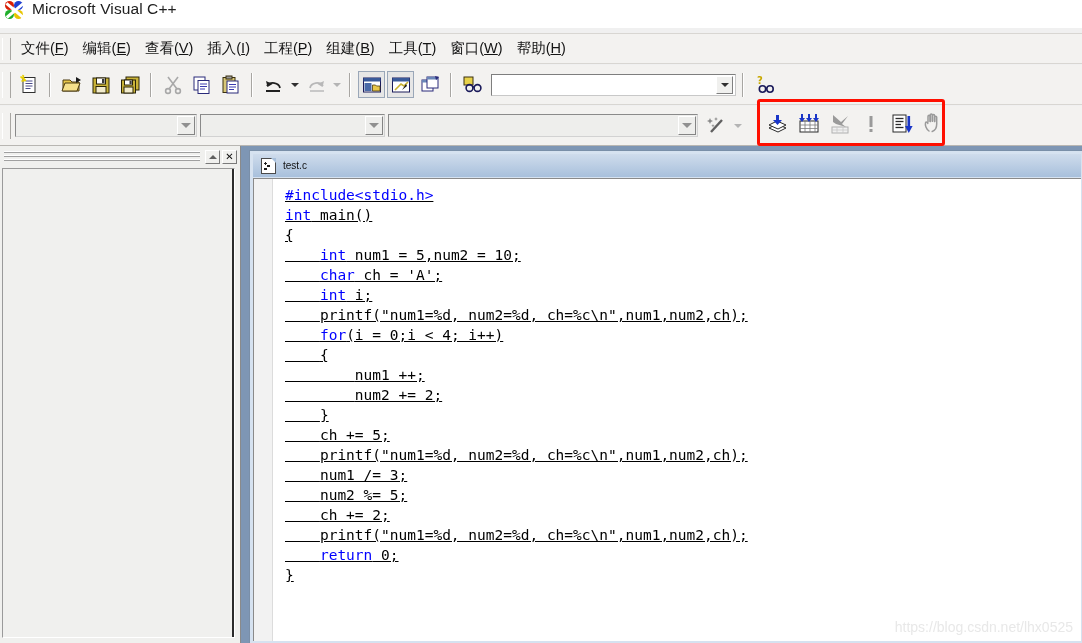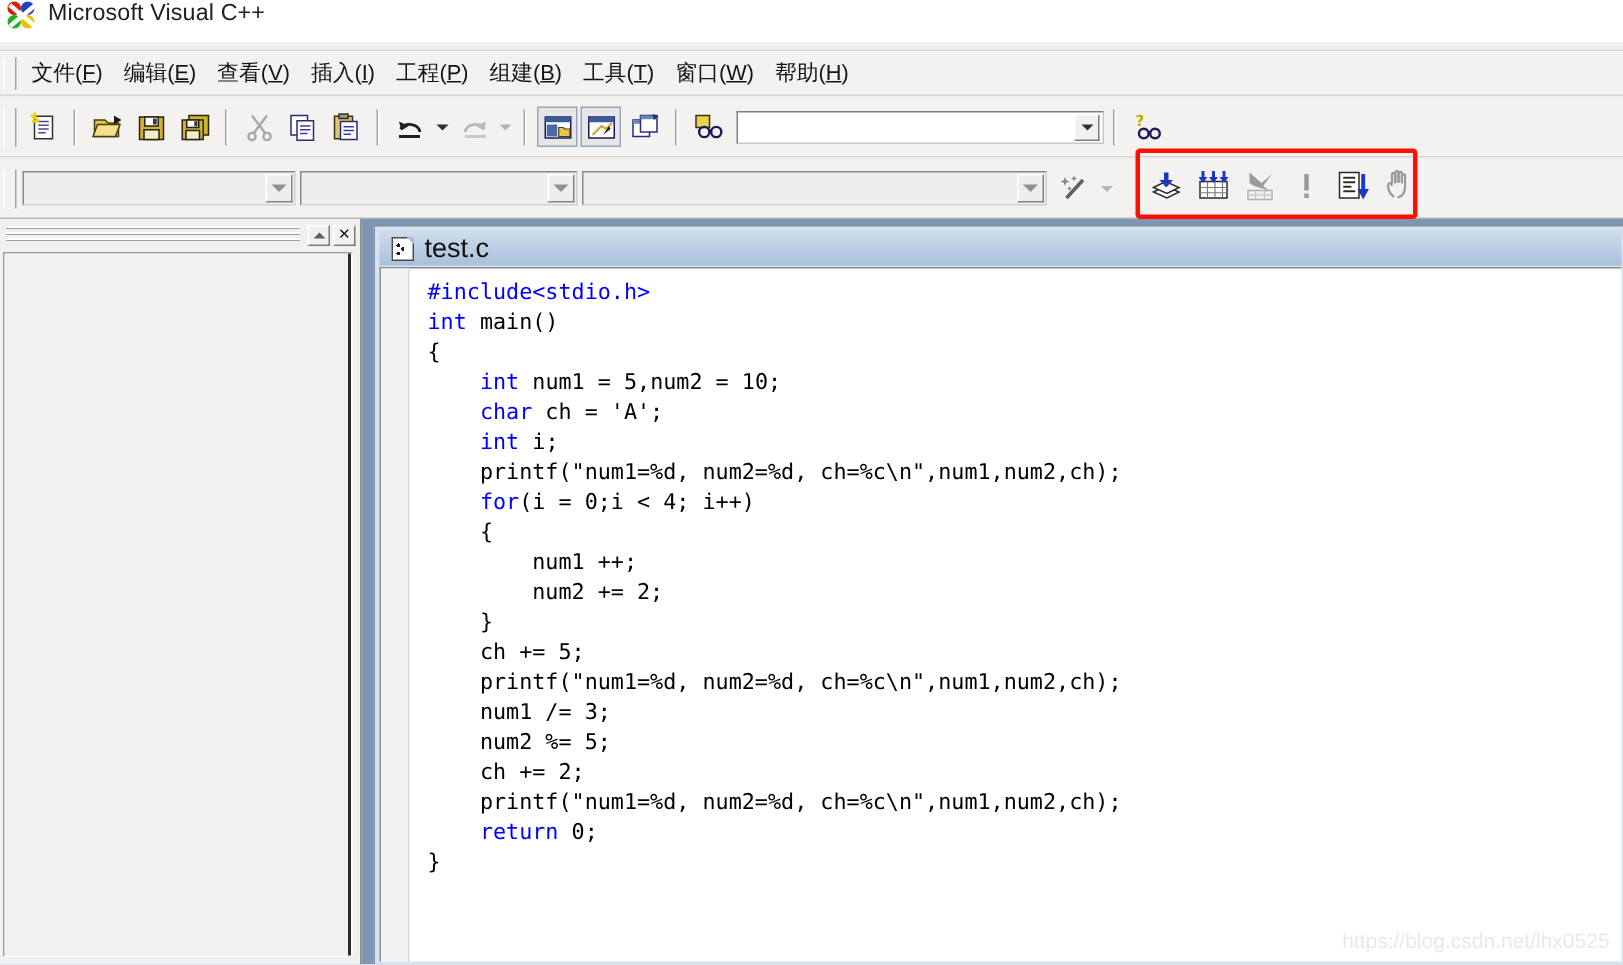--- a/index.html
+++ b/index.html
@@ -270,21 +270,21 @@
     border-color: transparent #a8c0dc transparent transparent;
   }
   .doc-icon .dots {
     position: absolute; left: 2px; top: 3px; width: 6px; height: 10px;
     background:
       radial-gradient(circle 1.2px at 1.5px 1.5px, #1e1e1e 99%, transparent 100%),
       radial-gradient(circle 1.2px at 4.5px 4px, #1e1e1e 99%, transparent 100%),
       radial-gradient(circle 1.2px at 1.5px 7px, #1e1e1e 99%, transparent 100%);
   }
   .ed-title {
-    font-size: 18px; color: #111111;
+    font-size: 10px; color: #111111;
   }
   .ed-client {
     position: absolute; left: 3px; top: 27px;
     width: 828px; height: 463px;
     background: #ffffff;
     border: 1px solid #8a8a8a;
     border-right: none; border-bottom: none;
     display: flex;
   }
   .sel-margin {
@@ -295,20 +295,21 @@
   .code {
     flex: 1 1 auto;
     padding: 6px 0 0 12px;
     font-family: "DejaVu Sans Mono", "Liberation Mono", monospace;
     font-size: 14.5px;
     line-height: 20px;
     color: #000000;
     white-space: pre;
     overflow: hidden;
     cursor: text;
+    text-decoration: underline;
   }
   .kw { color: #0000ff; }
 
   .watermark {
     position: absolute; right: 9px; bottom: 8px;
     font-size: 14px; color: #e8e8e8;
     font-family: "Liberation Sans", sans-serif;
     z-index: 30;
   }
 </style>

